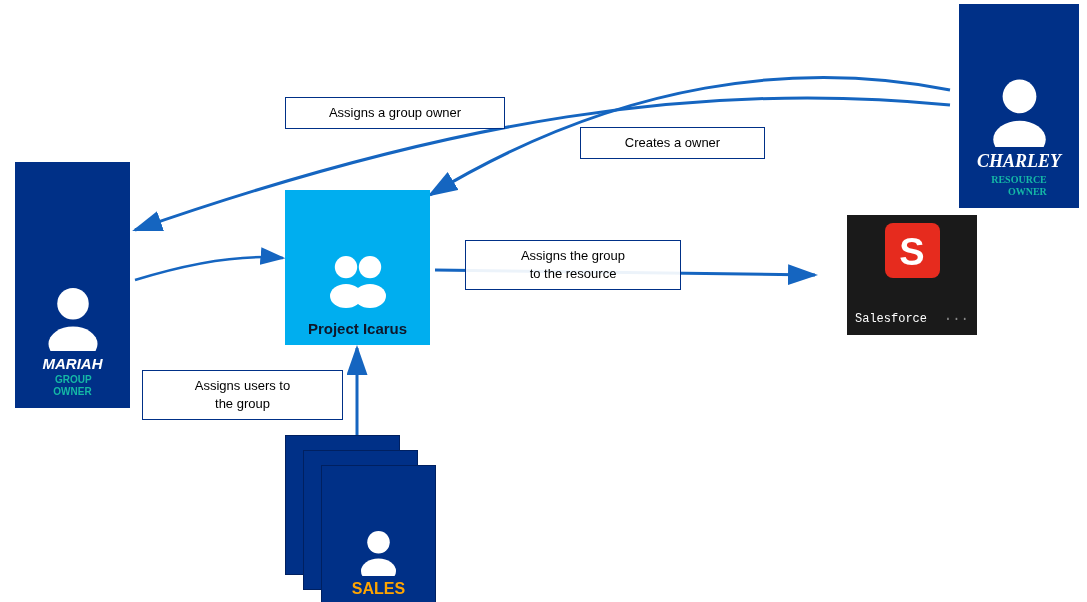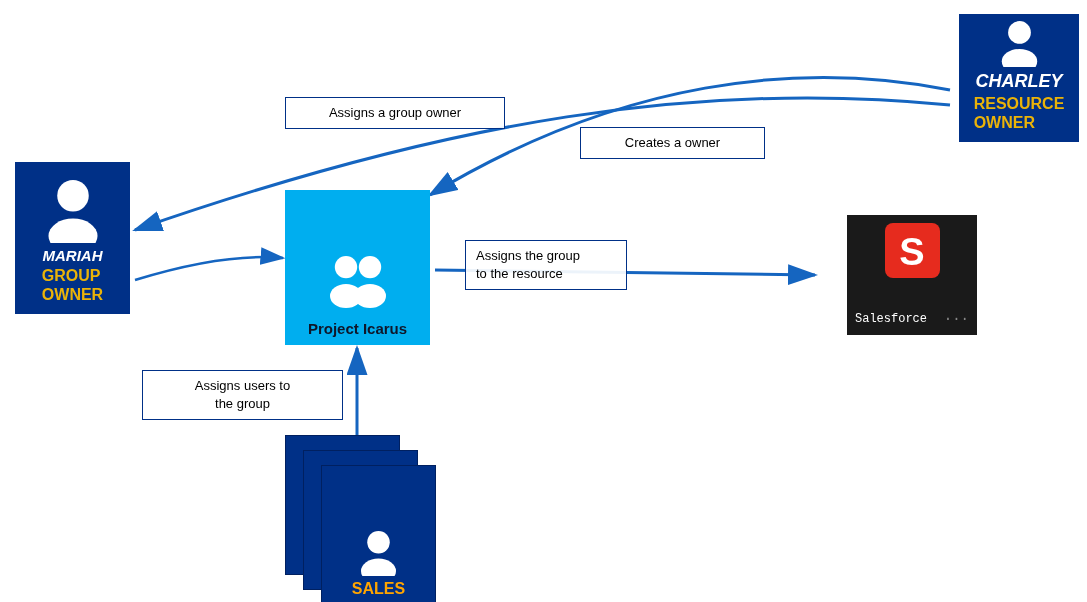--- a/index.html
+++ b/index.html
@@ -27,47 +27,48 @@
     .person-card .card-name {
       font-style: italic;
       font-weight: bold;
       font-size: 14px;
       color: #fff;
       margin-bottom: 2px;
       text-align: center;
     }
     .person-card .card-role {
       font-weight: bold;
-      font-size: 16px;
-      color: #eab308;
-      text-align: left;
+      font-size: 10px;
+      color: #14b8a6;
+      text-align: right;
       line-height: 1.2;
     }
 
     
     .avatar-icon {
       width: 60px;
       height: 60px;
       margin-bottom: 4px;
     }
 
     
     #charley-card {
       width: 120px;
-      height: 128px;
-      top: 14px;
+      height: 204px;
+      top: 4px;
       right: 8px;
+      font-family: Liberation Serif, serif;
     }
     #charley-card .card-name { font-size: 18px; }
     #charley-card .avatar-icon { width: 75px; height: 75px; }
 
     
     #mariah-card {
       width: 115px;
-      height: 152px;
+      height: 246px;
       top: 162px;
       left: 15px;
     }
     #mariah-card .card-name { font-size: 15px; }
     #mariah-card .avatar-icon { width: 70px; height: 70px; }
 
     
     #group-card {
       position: absolute;
       width: 145px;
@@ -271,19 +272,19 @@
 </div>
 
 <div class="arrow-label" style="top: 97px; left: 285px; width: 220px;">
   <span>Assigns a group owner</span>
 </div>
 
 <div class="arrow-label" style="top: 127px; left: 580px; width: 185px;">
   <span>Creates a owner</span>
 </div>
 
-<div class="arrow-label" style="top: 240px; left: 465px; width: 162px; text-align:left;">
+<div class="arrow-label" style="top: 240px; left: 465px; width: 216px; text-align:center;">
   Assigns the group<br>to the resource
 </div>
 
 <div class="arrow-label" style="top: 370px; left: 142px; width: 201px; text-align:center;">
   Assigns users to<br>the group
 </div>
 
 </body></html>

